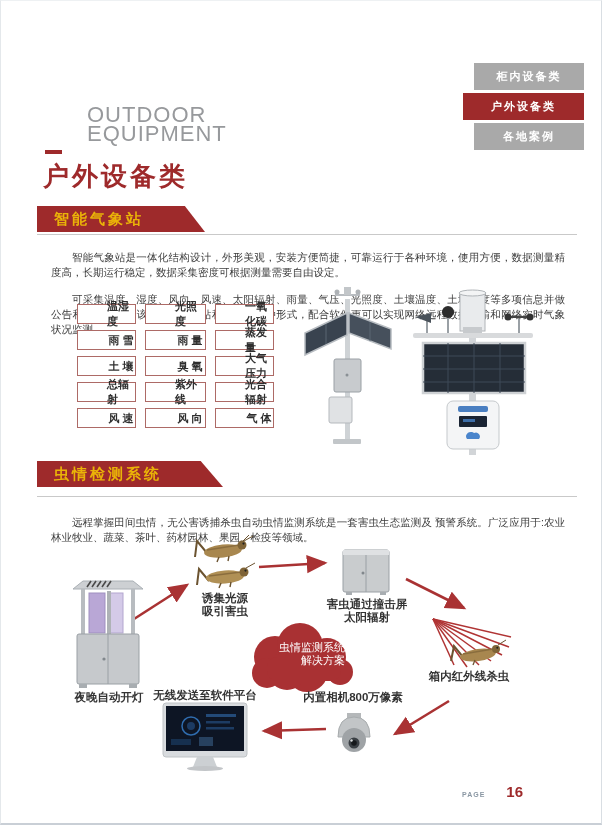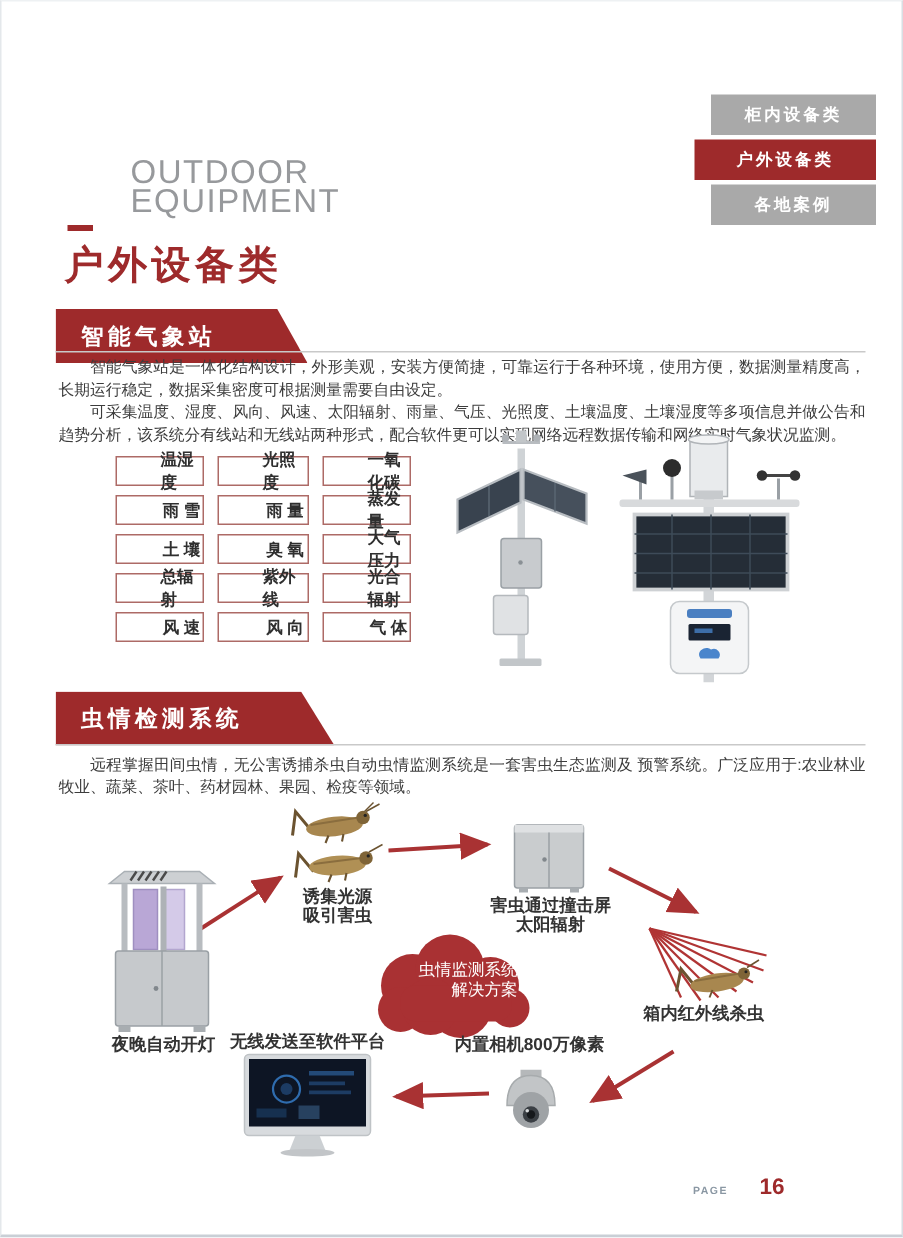--- a/index.html
+++ b/index.html
@@ -13,28 +13,28 @@
   
   .tab{position:absolute;left:473px;width:110px;height:27px;background:var(--tab-gray,#a9a9a9);
     color:#fff;font-size:11px;font-weight:bold;display:flex;align-items:center;justify-content:center;
     letter-spacing:2px;cursor:pointer;}
   .tab.active{left:462px;width:121px;background:var(--brand-red,#9e2a2b);}
   
   .title-en{position:absolute;left:42px;top:104px;font-size:22px;line-height:19px;color:#97999c;letter-spacing:1px;margin-left:44px;}
   .red-dash{position:absolute;left:44px;top:149px;width:17px;height:4px;background:var(--brand-red,#9e2a2b);}
   .title-zh{position:absolute;left:42px;top:158px;font-size:26px;font-weight:bold;color:var(--brand-red,#9e2a2b);letter-spacing:3px;}
   
-  .banner{position:absolute;left:36px;height:36px;background:var(--brand-red,#9e2a2b);
-    color:#ffffff;font-size:15px;font-weight:bold;letter-spacing:3px;
+  .banner{position:absolute;left:36px;height:26px;background:var(--brand-red,#9e2a2b);
+    color:#eab308;font-size:15px;font-weight:bold;letter-spacing:3px;
     display:flex;align-items:center;padding-left:17px;box-sizing:border-box;
     clip-path:polygon(0 0,88% 0,100% 100%,0 100%);}
   .banner-line{position:absolute;left:36px;width:540px;height:1px;background:#c9c9c9;}
   
   .para{position:absolute;left:38px;width:538px;font-size:10.5px;line-height:15px;color:#3c3c3c;text-align:justify;}
-  .para p{margin:0;text-indent:2em;}
+  .para p{margin:12px;text-indent:2em;}
   
   .sensor-box{position:absolute;height:20px;border:1px solid #ad6a66;box-sizing:border-box;
     display:flex;align-items:center;justify-content:center;font-size:11px;font-weight:bold;color:#2f2f2f;background:#fff;padding-left:29px;}
   
   .dlabel{position:absolute;font-size:11.5px;font-weight:bold;color:#333;text-align:center;line-height:13px;}
   .cloud-text{position:absolute;color:#fff;font-size:11px;font-weight:normal;text-align:right;line-height:13px;}
   .graphic{position:absolute;}
   
   .footer{position:absolute;right:78px;top:782px;display:flex;align-items:baseline;gap:21px;}
   .footer .pl{font-size:7px;color:#8a97a3;font-weight:bold;letter-spacing:1px;}

